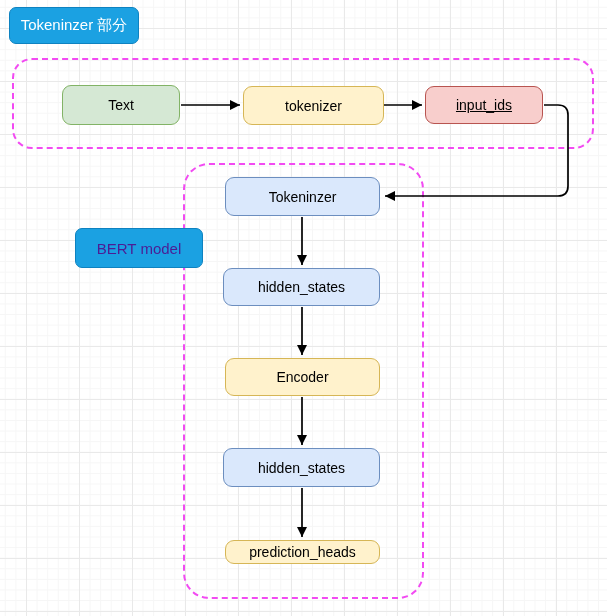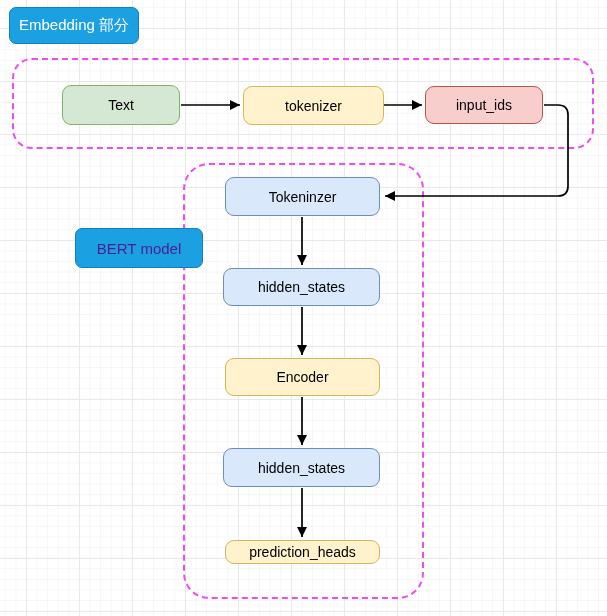--- a/index.html
+++ b/index.html
@@ -55,21 +55,21 @@
     border:1.5px solid #0e82c0;
     border-radius:7px;
     font-size:15px;
     z-index:4;
     box-sizing:border-box;
     white-space:nowrap;
   }
   
   #node-text            {left:62px;  top:85px;  width:118px; height:40px;}
   #node-tokenizer       {left:243px; top:86px;  width:141px; height:39px;}
-  #node-input-ids       {left:425px; top:86px;  width:118px; height:38px;}
+  #node-input-ids       {left:425px; top:86px;  width:118px; height:38px;text-decoration:underline;}
   #node-embedding       {left:225px; top:177px; width:155px; height:39px;}
   #node-hidden-states-1 {left:223px; top:268px; width:157px; height:38px;}
   #node-encoder         {left:225px; top:358px; width:155px; height:38px;}
   #node-hidden-states-2 {left:223px; top:448px; width:157px; height:39px;}
   #node-prediction-heads{left:225px; top:540px; width:155px; height:24px;}
   #label-tokenizer-section{left:9px;  top:7px;   width:130px; height:37px;}
   #label-bert-model       {left:75px; top:228px; width:128px; height:40px;}
 </style>
 </head>
 <body>
@@ -97,16 +97,16 @@
   <div id="node-text" class="node" style="background-color: rgb(213, 232, 212); border-color: rgb(130, 179, 102);">Text</div>
   <div id="node-tokenizer" class="node" style="background-color: rgb(255, 242, 204); border-color: rgb(214, 182, 86);">tokenizer</div>
   <div id="node-input-ids" class="node" style="background-color: rgb(248, 206, 204); border-color: rgb(184, 84, 80);">input_ids</div>
 
   <div id="node-embedding" class="node" style="background-color: rgb(218, 232, 252); border-color: rgb(108, 142, 191);">Tokeninzer</div>
   <div id="node-hidden-states-1" class="node" style="background-color: rgb(218, 232, 252); border-color: rgb(108, 142, 191);">hidden_states</div>
   <div id="node-encoder" class="node" style="background-color: rgb(255, 242, 204); border-color: rgb(214, 182, 86);">Encoder</div>
   <div id="node-hidden-states-2" class="node" style="background-color: rgb(218, 232, 252); border-color: rgb(108, 142, 191);">hidden_states</div>
   <div id="node-prediction-heads" class="node" style="background-color: rgb(255, 242, 204); border-color: rgb(214, 182, 86);">prediction_heads</div>
 
-  <div id="label-tokenizer-section" class="callout" style="background-color: rgb(27, 161, 226); border-color: rgb(14, 130, 192); color: rgb(255, 255, 255);">Embedding 部分</div>
+  <div id="label-tokenizer-section" class="callout" style="background-color: rgb(27, 161, 226); border-color: rgb(14, 130, 192); color: rgb(255, 255, 255);">Tokeninzer 部分</div>
   <div id="label-bert-model" class="callout" style="background-color: rgb(27, 161, 226); border-color: rgb(14, 130, 192); color: #4c1d95;">BERT model</div>
 
 </div>
 
 </body></html>

